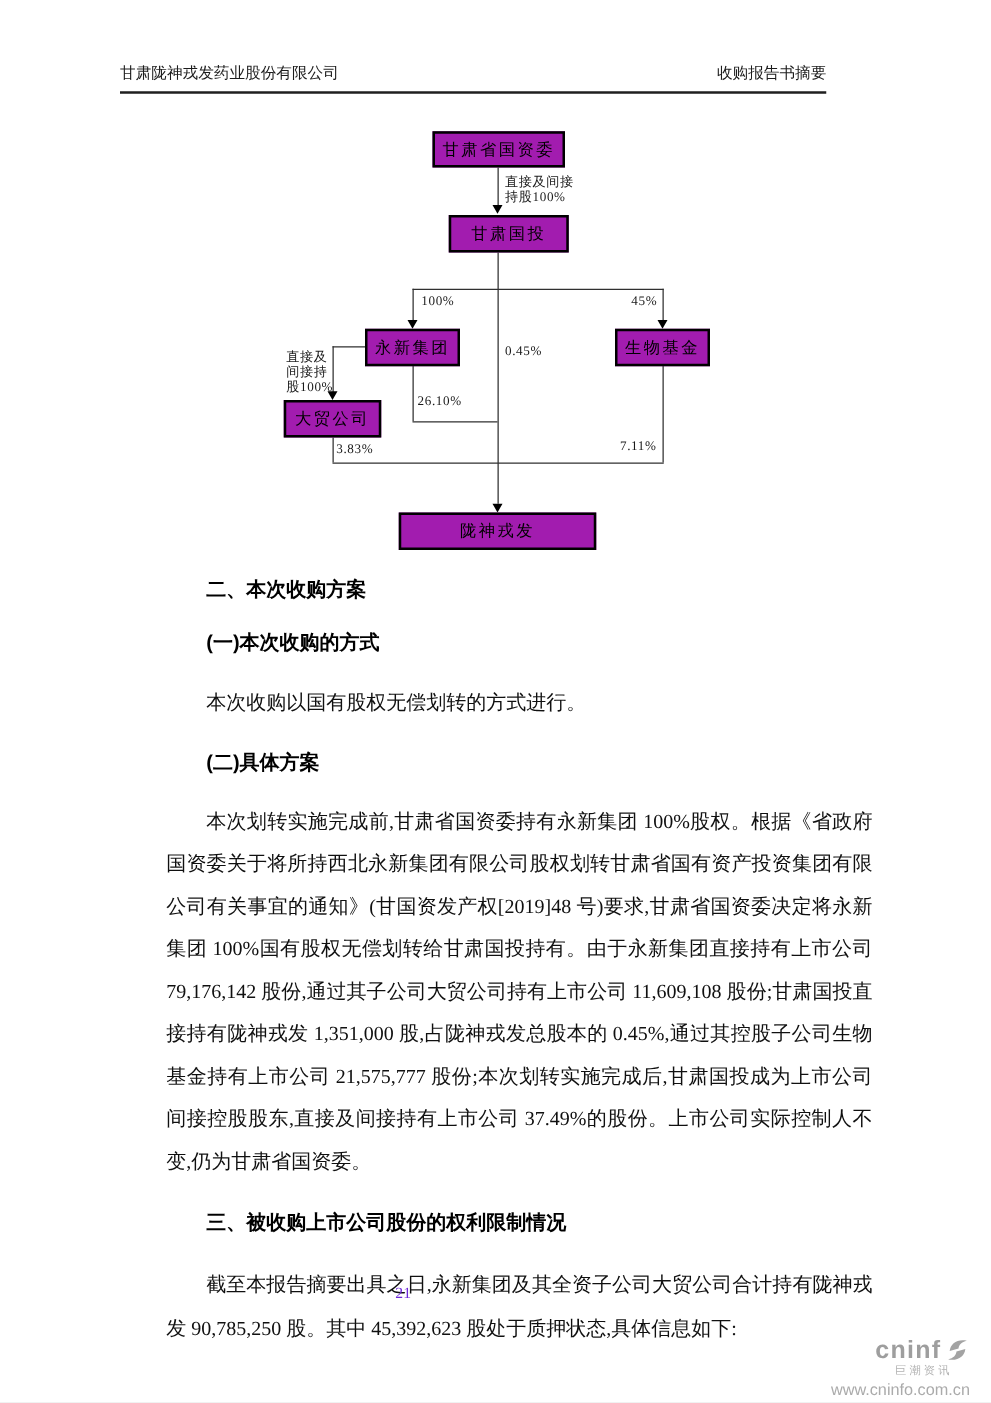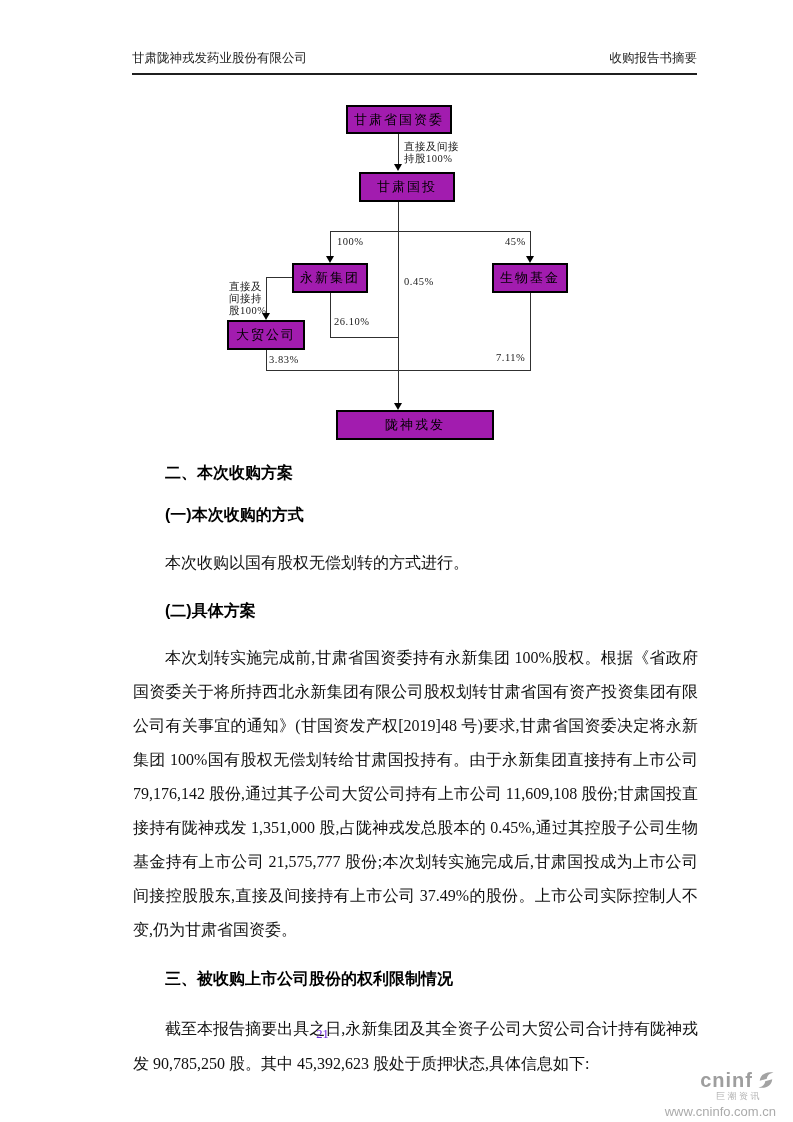--- a/index.html
+++ b/index.html
@@ -4,21 +4,21 @@
 <style>
   html,body { margin:0; padding:0; background:#e8e8e8; }
   .page {
     position:relative; width:793px; height:1122px; margin:0 auto;
     background:#ffffff; overflow:hidden;
     font-family:"Liberation Serif","DejaVu Serif",serif; color:#141414;
   }
 
   
   .pagehead {
-    position:absolute; left:132px; top:50px; width:565px;
+    position:absolute; left:96px; top:50px; width:565px;
     display:flex; justify-content:space-between; align-items:flex-end;
     border-bottom:2px solid #1f1f1f; padding-bottom:6px;
     font-size:12.5px; color:#1c1c1c;
   }
 
   
   .diagram { position:absolute; left:0; top:0; width:793px; height:460px; }
   .dbox {
     position:absolute; box-sizing:border-box; border:2px solid #000;
     background:#a21caf; display:flex; align-items:center; justify-content:center;
@@ -116,21 +116,21 @@
 股100%</div>
     <div class="plabel" style="left:334px; top:316px;">26.10%</div>
     <div class="plabel" style="left:269px; top:354px;">3.83%</div>
     <div class="plabel" style="left:496px; top:352px;">7.11%</div>
 
     <div class="dbox" style="left:346px; top:105px; width:106px; height:29px;">甘肃省国资委</div>
     <div class="dbox" style="left:359px; top:172px; width:96px; height:30px;">甘肃国投</div>
     <div class="dbox" style="left:292px; top:263px; width:76px; height:30px;">永新集团</div>
     <div class="dbox" style="left:492px; top:263px; width:76px; height:30px;">生物基金</div>
     <div class="dbox" style="left:227px; top:320px; width:78px; height:30px;text-align:center;">大贸公司</div>
-    <div class="dbox" style="left:336px; top:410px; width:158px; height:30px;text-align:center;">陇神戎发</div>
+    <div class="dbox" style="left:319px; top:410px; width:158px; height:30px;text-align:center;">陇神戎发</div>
   </div>
 
   <div class="content">
     <h2 class="first">二、本次收购方案</h2>
     <h3>(一)本次收购的方式</h3>
     <p>本次收购以国有股权无偿划转的方式进行。</p>
     <h3>(二)具体方案</h3>
     <p class="long">本次划转实施完成前,甘肃省国资委持有永新集团 100%股权。根据《省政府国资委关于将所持西北永新集团有限公司股权划转甘肃省国有资产投资集团有限公司有关事宜的通知》(甘国资发产权[2019]48 号)要求,甘肃省国资委决定将永新集团 100%国有股权无偿划转给甘肃国投持有。由于永新集团直接持有上市公司 79,176,142 股份,通过其子公司大贸公司持有上市公司 11,609,108 股份;甘肃国投直接持有陇神戎发 1,351,000 股,占陇神戎发总股本的 0.45%,通过其控股子公司生物基金持有上市公司 21,575,777 股份;本次划转实施完成后,甘肃国投成为上市公司间接控股股东,直接及间接持有上市公司 37.49%的股份。上市公司实际控制人不变,仍为甘肃省国资委。</p>
     <h2 class="second">三、被收购上市公司股份的权利限制情况</h2>
     <p class="last">截至本报告摘要出具之日,永新集团及其全资子公司大贸公司合计持有陇神戎发 90,785,250 股。其中 45,392,623 股处于质押状态,具体信息如下:</p>

